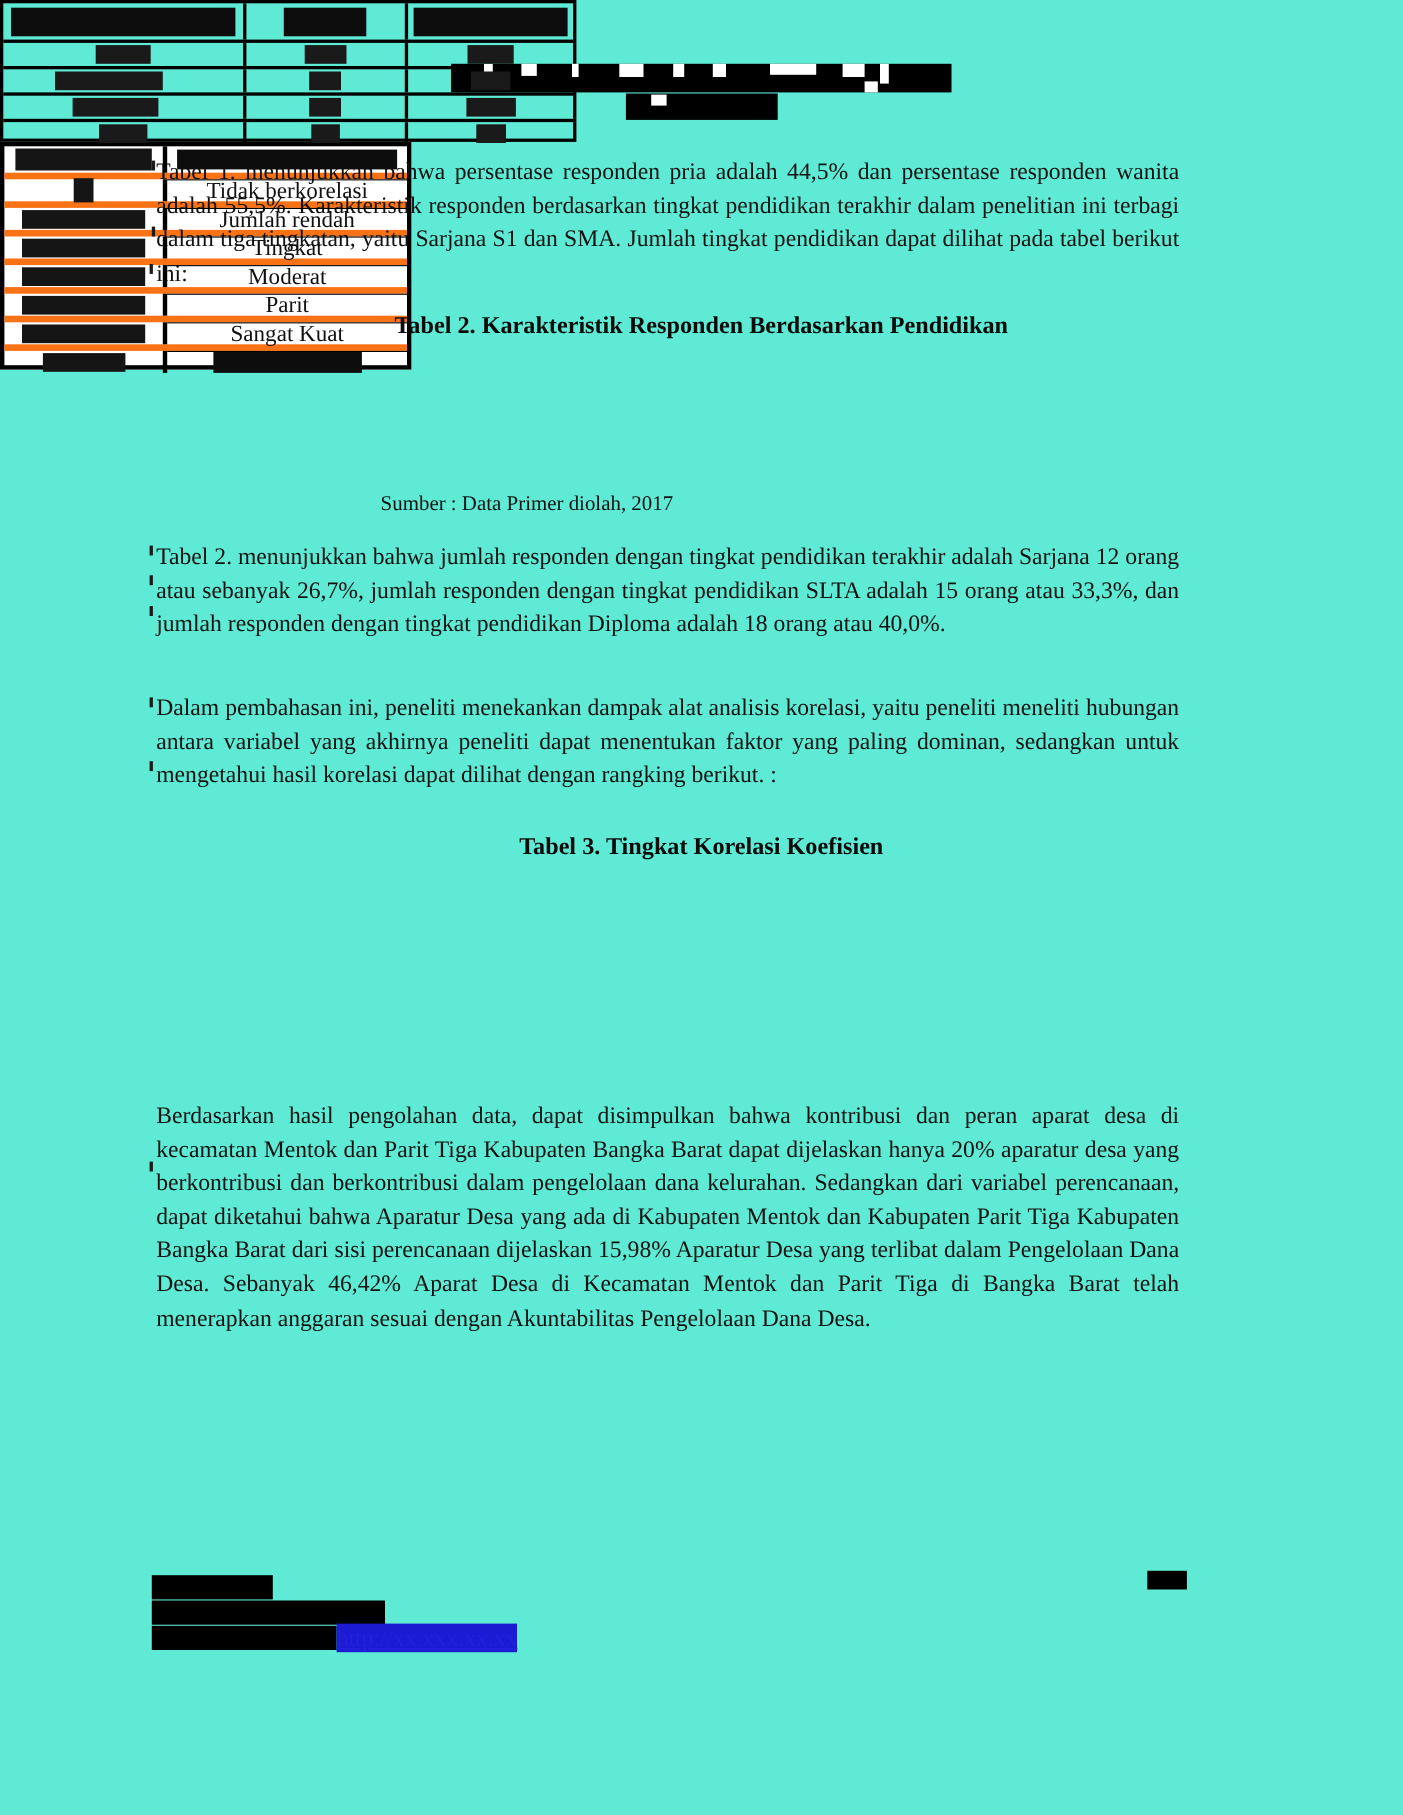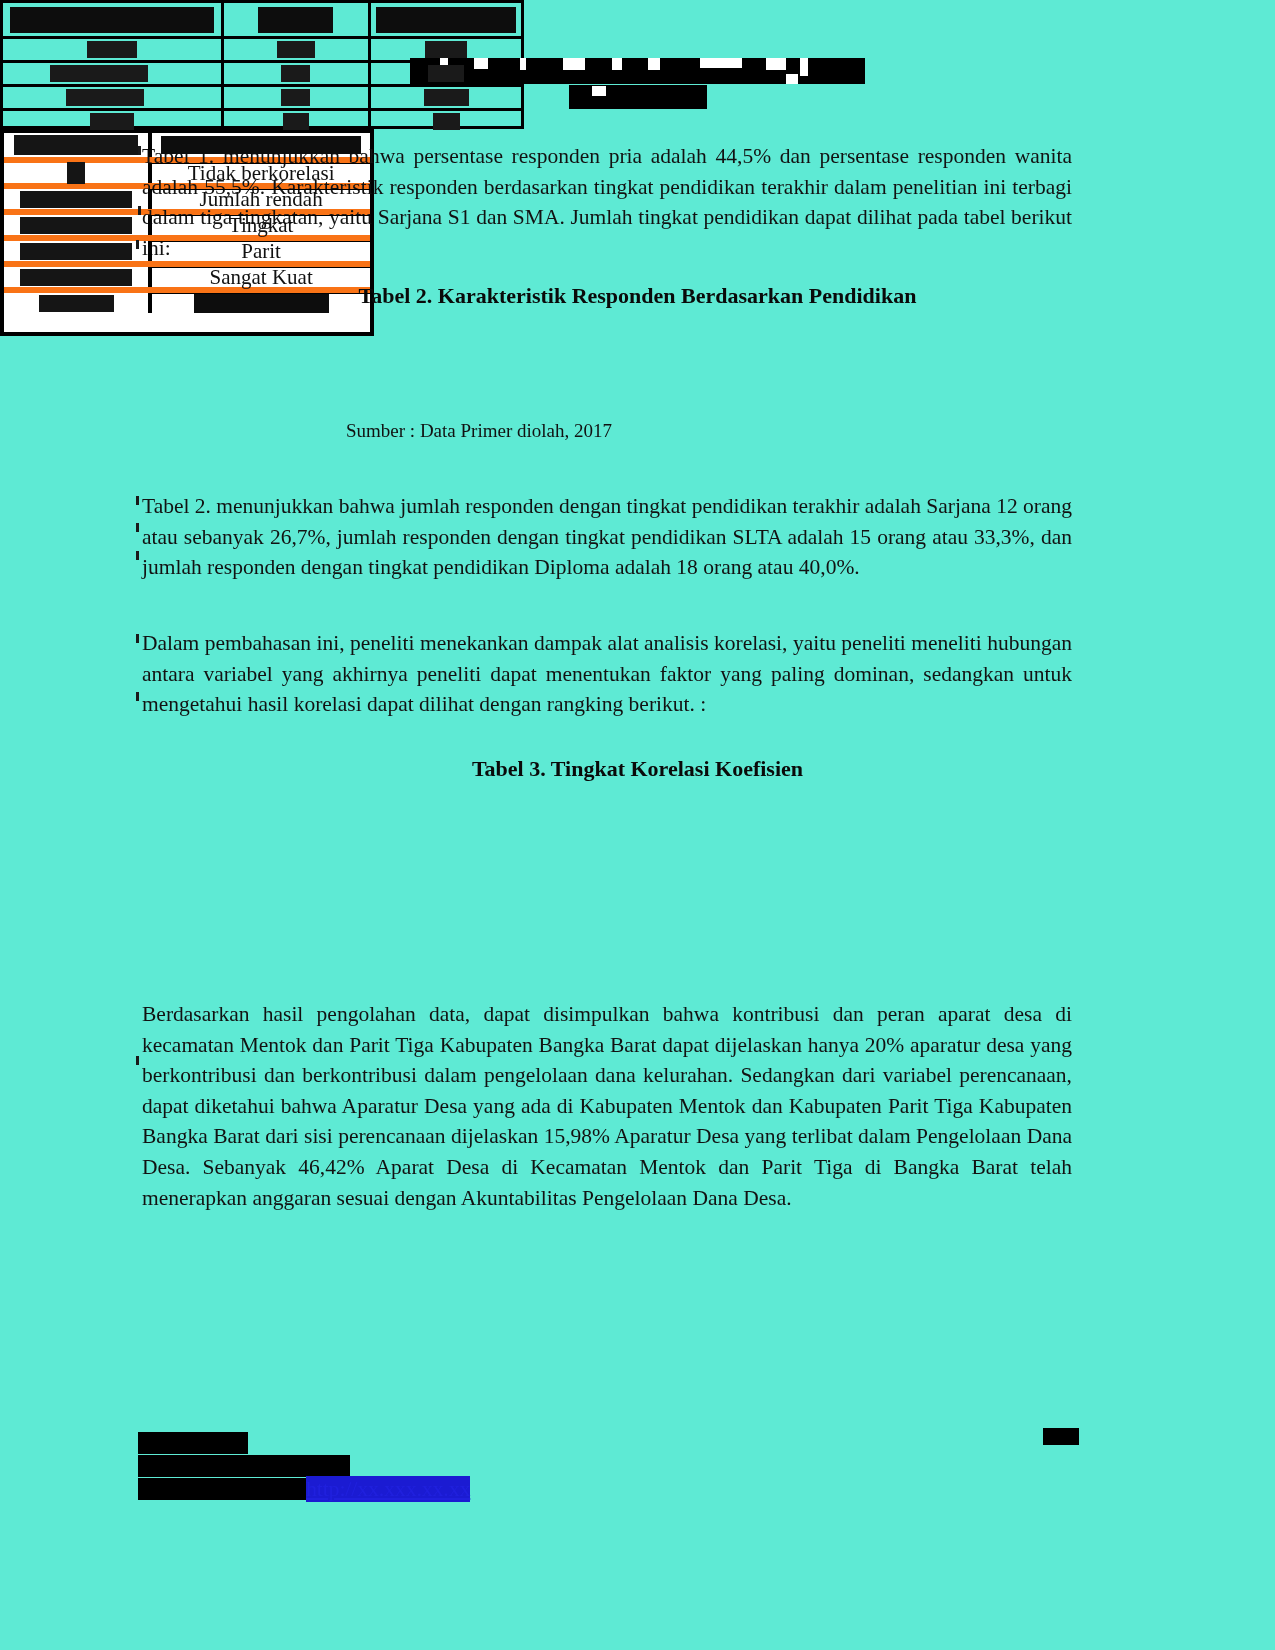--- a/index.html
+++ b/index.html
@@ -323,21 +323,21 @@
           </div>
       </div>
       <div class="c3">
         <div class="cell">
             <span class="bar" style="width:18%;"></span>
           </div>
       </div>
     </div>
   </div>
 
-  <div class="tnote" style="left:346px; top:420px;">Sumber : Data Primer diolah, 2017</div>
+  <div class="tnote" style="left:346px; top:448px;">Sumber : Data Primer diolah, 2017</div>
 
   <div class="para" style="left:142px; top:491px; width:930px;">Tabel 2. menunjukkan bahwa jumlah responden dengan tingkat pendidikan terakhir adalah Sarjana 12 orang atau sebanyak 26,7%, jumlah responden dengan tingkat pendidikan SLTA adalah 15 orang atau 33,3%, dan jumlah responden dengan tingkat pendidikan Diploma adalah 18 orang atau 40,0%.</div>
   <div class="speck" style="left:136px; top:496px;"></div>
   <div class="speck" style="left:136px; top:523px;"></div>
   <div class="speck" style="left:136px; top:551px;"></div>
 
   <div class="para" style="left:142px; top:628px; width:930px;">Dalam pembahasan ini, peneliti menekankan dampak alat analisis korelasi, yaitu peneliti meneliti hubungan antara variabel yang akhirnya peneliti dapat menentukan faktor yang paling dominan, sedangkan untuk mengetahui hasil korelasi dapat dilihat dengan rangking berikut. :</div>
   <div class="speck" style="left:136px; top:634px;"></div>
   <div class="speck" style="left:136px; top:692px;"></div>
 
@@ -368,20 +368,26 @@
       <div class="right">Jumlah rendah</div>
     </div>
 
     <div class="t3row divline">
       <div class="left">
         <span class="lbar"></span>
       </div>
       <div class="right">Tingkat</div>
     </div>
 
+    <div class="t3row divline">
+      <div class="left">
+        <span class="lbar"></span>
+      </div>
+      <div class="right">Moderat</div>
+    </div>
 
     <div class="t3row divline">
       <div class="left">
         <span class="lbar"></span>
       </div>
       <div class="right">Parit</div>
     </div>
 
     <div class="t3row divline">
       <div class="left">

